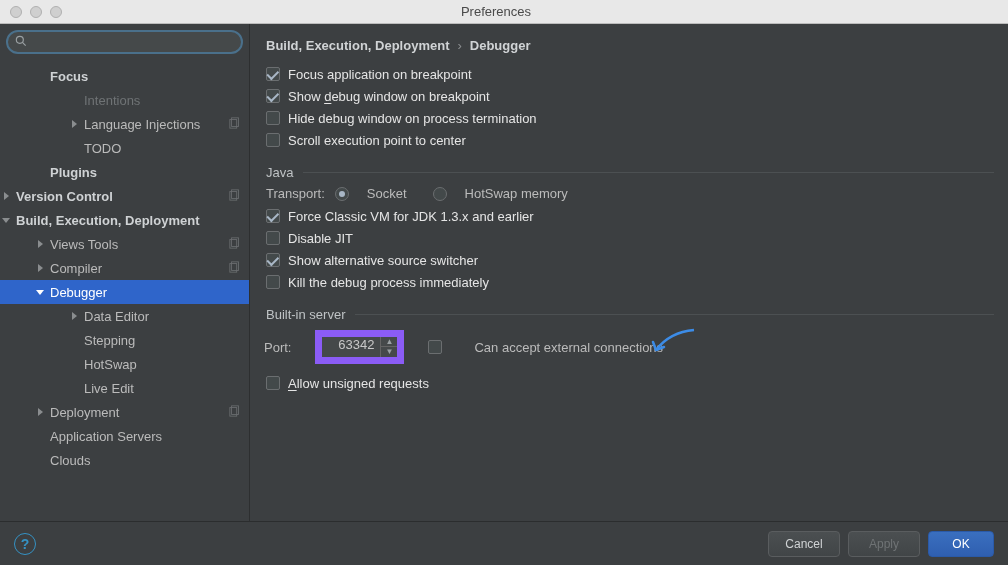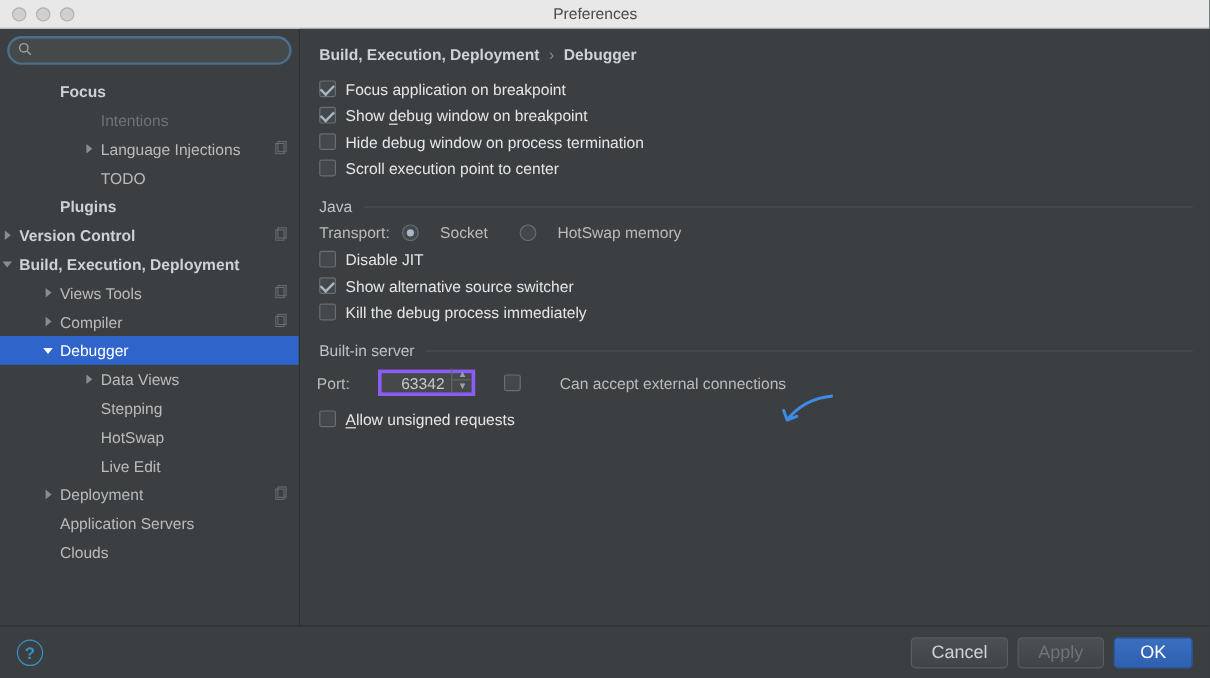--- a/index.html
+++ b/index.html
@@ -53,35 +53,35 @@
   .row .ul { text-decoration: underline; text-underline-offset: 2px; }
 
   
   .sect { display: flex; align-items: center; gap: 10px; margin: 14px 0 6px 2px; color: #bfc3c5; }
   .sect .line { flex: 1; height: 1px; background: #4c5052; }
 
   .transport { display: flex; align-items: flex-end; gap: 10px; margin: 4px 0 4px 2px; }
 
   
   .portrow { display: flex; align-items: center; gap: 24px; margin-top: 8px; }
-  .spin { display: flex; align-items: flex-end; border: 3px solid #8b5cf6; background: #45494a; height: 22px; }
+  .spin { display: flex; align-items: flex-start; border: 7px solid #8b5cf6; background: #45494a; height: 34px; }
   .spin input { width: 58px; background: transparent; border: none; outline: none; color: #c8c8c8; text-align: right; padding: 0 6px; font-size: 13px; }
   .spin .arrows { display: flex; flex-direction: column; border-left: 1px solid #646464; }
   .spin .arrows div { width: 16px; height: 10px; display: flex; align-items: center; justify-content: center; color: #9aa0a3; font-size: 8px; line-height: 1; }
   .spin .arrows div:first-child { border-bottom: 1px solid #646464; }
 
   
   .annot { position: absolute; left: 400px; top: 302px; display: flex; align-items: center; color: #3c8ce7; font-size: 14px; gap: 6px; pointer-events: none; }
   .annot svg { width: 46px; height: 30px; }
 
   
   .footer { height: 44px; border-top: 1px solid #2b2d2e; display: flex; align-items: center; padding: 0 14px; background: #3c3f41; }
   .help { width: 22px; height: 22px; border: 1.5px solid #3592c4; border-radius: 50%; color: #3592c4; display: flex; align-items: center; justify-content: center; font-size: 14px; font-weight: 600; }
   .spacer { flex: 1; }
-  .btn { height: 26px; min-width: 72px; padding: 0 16px; border-radius: 4px; border: 1px solid #5a5d5f; background: linear-gradient(#4b4f51,#414547); color: #d0d3d5; margin-left: 8px; font-size: 15px; cursor: default; }
+  .btn { height: 26px; min-width: 72px; padding: 0 16px; border-radius: 4px; border: 1px solid #5a5d5f; background: linear-gradient(#4b4f51,#414547); color: #d0d3d5; margin-left: 8px; font-size: 12px; cursor: default; }
   .btn.disabled { color: #6f7375; }
   .btn.primary { background: linear-gradient(#3a6fbf,#2f5fb0); border-color: #2a5aa8; color: #ffffff; min-width: 66px; }
 
   
   .copy svg { width: 12px; height: 12px; }
 </style>
 </head>
 <body>
 
 <div class="titlebar">
@@ -188,21 +188,21 @@
             </svg>
           </span>
           <span class="lbl">Debugger</span>
         </div>
         <div class="tree-row ind-3">
           <span class="arrow">
             <svg viewBox="0 0 8 8">
               <path d="M2 0 L7 4 L2 8 Z" fill="currentColor"></path>
             </svg>
           </span>
-          <span class="lbl">Data Views</span>
+          <span class="lbl">Data Editor</span>
         </div>
         <div class="tree-row ind-3">
           <span class="arrow"></span>
           <span class="lbl">Stepping</span>
         </div>
         <div class="tree-row ind-3">
           <span class="arrow"></span>
           <span class="lbl">HotSwap</span>
         </div>
         <div class="tree-row ind-3">
@@ -266,20 +266,24 @@
 
     <div class="transport">
       <span>Transport:</span>
       <span class="rad checked"></span>
       <span class="opt-label">Socket</span>
       <span style="width:6px"></span>
       <span class="rad"></span>
       <span class="opt-label dis"><span>HotSwap </span><span class="ul">m</span><span>emory</span></span>
     </div>
 
+    <div class="row sub">
+      <span class="chk checked"></span>
+      <span class="opt-label">Force Classic VM for JDK 1.3.x and earlier</span>
+    </div>
     <div class="row sub">
       <span class="chk"></span>
       <span class="opt-label">Disable JIT</span>
     </div>
     <div class="row sub">
       <span class="chk checked"></span>
       <span class="opt-label">Show alternative source switcher</span>
     </div>
     <div class="row sub">
       <span class="chk"></span>

